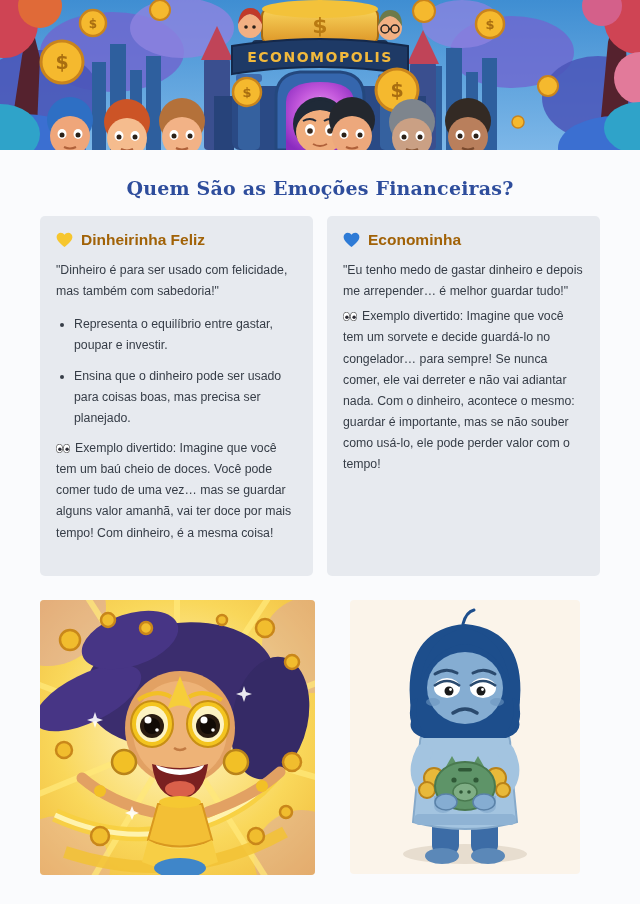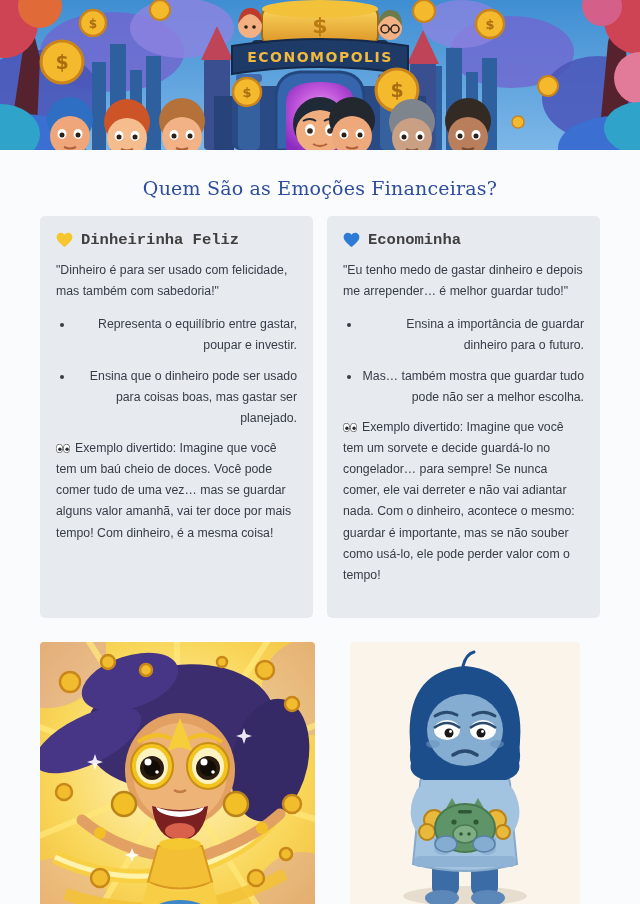--- a/index.html
+++ b/index.html
@@ -4,33 +4,33 @@
 <style>
   html,body{margin:0;padding:0;}
   body{
     width:640px;height:904px;background:#fafbfd;overflow:hidden;
     font-family:"Liberation Sans",sans-serif;color:#363d47;
   }
   .header-art{display:block;width:640px;height:150px;}
   .page-title{
     margin:27px 0 0;text-align:center;
     font-family:"DejaVu Serif","Liberation Serif",serif;
-    font-weight:400;font-size:19px;color:#2e4d9c;letter-spacing:.2px;
+    font-weight:700;font-size:19px;color:#2e4d9c;letter-spacing:.2px;
   }
   .cards{display:grid;grid-template-columns:1fr 1fr;gap:14px;margin:17px 40px 0;}
   .card{background:#e7eaef;border-radius:5px;padding:15px 16px 16px;}
   .card-head{
     display:flex;align-items:center;gap:8px;margin-bottom:11px;
-    font-family:Liberation Mono, monospace;
-    font-size:15.5px;font-weight:700;color:#404040;
+    font-family:Liberation Sans, sans-serif;
+    font-size:15.5px;font-weight:700;color:#a16207;
   }
   .heart-icon{width:17px;height:16px;flex:0 0 auto;}
   .quote{font-size:12.3px;line-height:1.72;margin:0;}
   ul.points{margin:12px 0 0;padding-left:18px;}
-  ul.points li{font-size:12.3px;line-height:1.72;margin-bottom:9px;text-align:right;}
+  ul.points li{font-size:12.3px;line-height:1.72;margin-bottom:9px;}
   .example{font-size:12.3px;line-height:1.72;margin:4px 0 16px;}
   .eyes-icon{display:inline-block;vertical-align:-1px;margin-right:5px;}
   .figures{display:grid;grid-template-columns:1fr 1fr;gap:14px;margin:24px 40px 0;}
   .fig{display:flex;}
   .fig-right{justify-content:center;}
   .fig-art{display:block;border-radius:4px;}
 </style>
 </head>
 <body>
 
@@ -246,44 +246,40 @@
   <section class="card">
     <div class="card-head">
       <svg class="heart-icon" viewBox="0 0 17 16">
         <path d="M8.5,15 C5,12 0.6,8.6 0.6,4.9 C0.6,2.4 2.6,0.7 4.8,0.7 C6.3,0.7 7.7,1.5 8.5,2.8 C9.3,1.5 10.7,0.7 12.2,0.7 C14.4,0.7 16.4,2.4 16.4,4.9 C16.4,8.6 12,12 8.5,15 Z" fill="#f6c62e"></path>
       </svg>
       <span>Dinheirinha Feliz</span>
     </div>
     <p class="quote">"Dinheiro é para ser usado com felicidade, mas também com sabedoria!"</p>
     <ul class="points">
       <li>Representa o equilíbrio entre gastar, poupar e investir.</li>
-      <li>Ensina que o dinheiro pode ser usado para coisas boas, mas gastar ser planejado.</li>
+      <li>Ensina que o dinheiro pode ser usado para coisas boas, mas precisa ser planejado.</li>
     </ul>
     <p class="example">
       <svg class="eyes-icon" width="14" height="9" viewBox="0 0 14 9">
         <ellipse cx="3.4" cy="4.5" rx="3.2" ry="4.2" fill="#fff" stroke="#555" stroke-width=".8"></ellipse>
         <ellipse cx="10.6" cy="4.5" rx="3.2" ry="4.2" fill="#fff" stroke="#555" stroke-width=".8"></ellipse>
         <circle cx="3.9" cy="5.3" r="1.7" fill="#2a2a33"></circle>
           <circle cx="11.1" cy="5.3" r="1.7" fill="#2a2a33"></circle>
       </svg><span>Exemplo divertido: Imagine que você tem um baú cheio de doces. Você pode comer tudo de uma vez… mas se guardar alguns valor amanhã, vai ter doce por mais tempo! Com dinheiro, é a mesma coisa!</span>
     </p>
   </section>
 
   <section class="card">
     <div class="card-head">
       <svg class="heart-icon" viewBox="0 0 17 16">
         <path d="M8.5,15 C5,12 0.6,8.6 0.6,4.9 C0.6,2.4 2.6,0.7 4.8,0.7 C6.3,0.7 7.7,1.5 8.5,2.8 C9.3,1.5 10.7,0.7 12.2,0.7 C14.4,0.7 16.4,2.4 16.4,4.9 C16.4,8.6 12,12 8.5,15 Z" fill="#2e7bd6"></path>
       </svg>
       <span>Econominha</span>
     </div>
     <p class="quote">"Eu tenho medo de gastar dinheiro e depois me arrepender… é melhor guardar tudo!"</p>
-    <ul class="points">
-      <li>Ensina a importância de guardar dinheiro para o futuro.</li>
-      <li>Mas… também mostra que guardar tudo pode não ser a melhor escolha.</li>
-    </ul>
     <p class="example">
       <svg class="eyes-icon" width="14" height="9" viewBox="0 0 14 9">
         <ellipse cx="3.4" cy="4.5" rx="3.2" ry="4.2" fill="#fff" stroke="#555" stroke-width=".8"></ellipse>
         <ellipse cx="10.6" cy="4.5" rx="3.2" ry="4.2" fill="#fff" stroke="#555" stroke-width=".8"></ellipse>
         <circle cx="3.9" cy="5.3" r="1.7" fill="#2a2a33"></circle>
           <circle cx="11.1" cy="5.3" r="1.7" fill="#2a2a33"></circle>
       </svg><span>Exemplo divertido: Imagine que você tem um sorvete e decide guardá-lo no congelador… para sempre! Se nunca comer, ele vai derreter e não vai adiantar nada. Com o dinheiro, acontece o mesmo: guardar é importante, mas se não souber como usá-lo, ele pode perder valor com o tempo!</span>
     </p>
   </section>
 </div>

